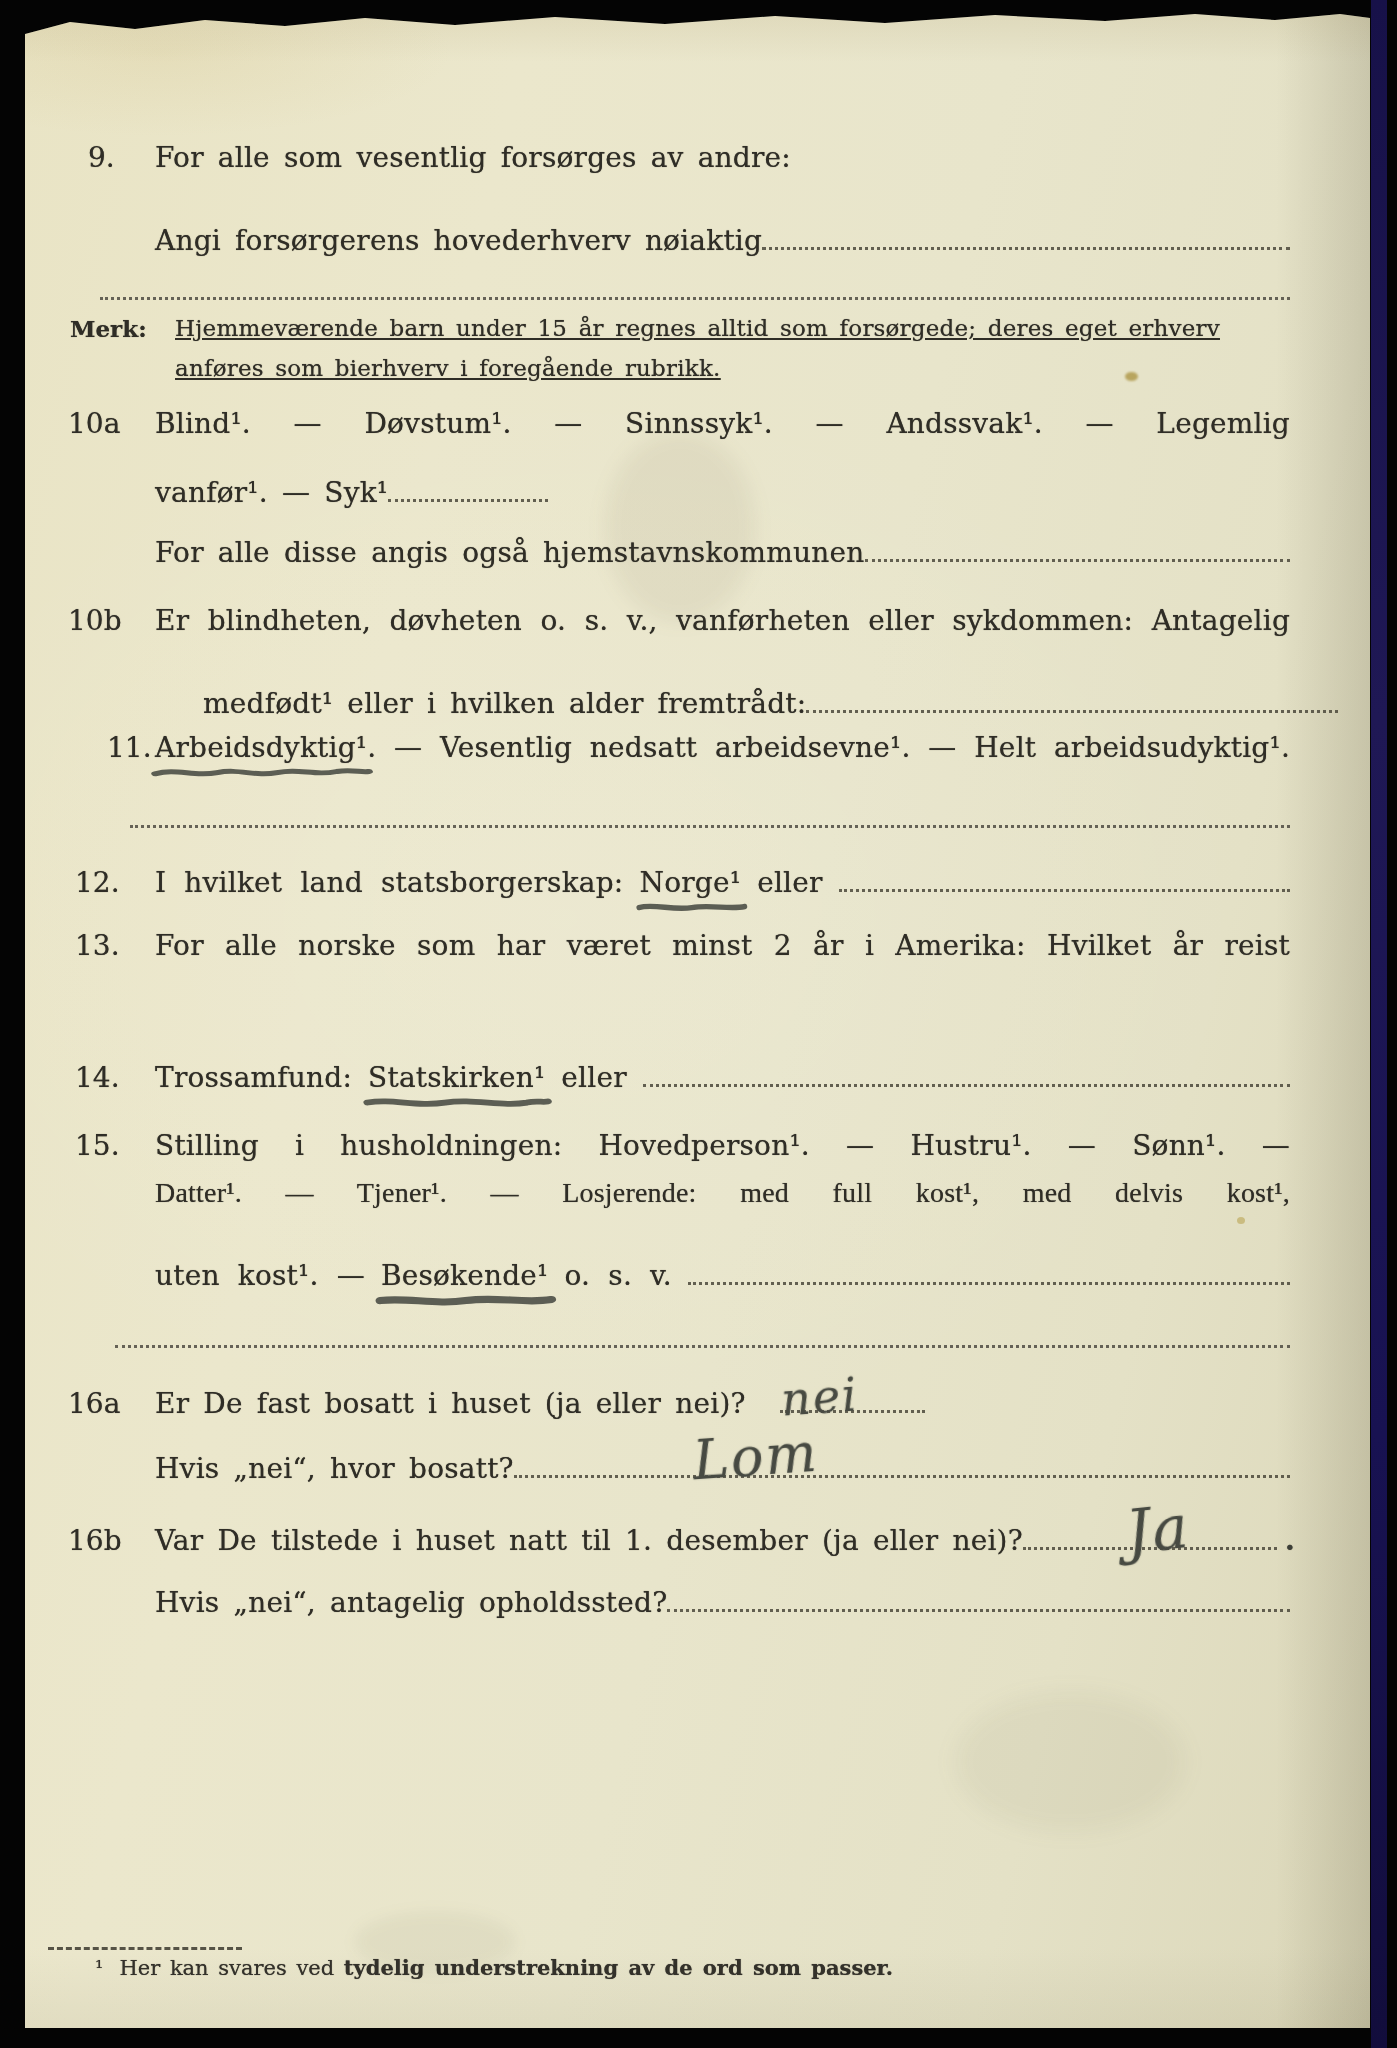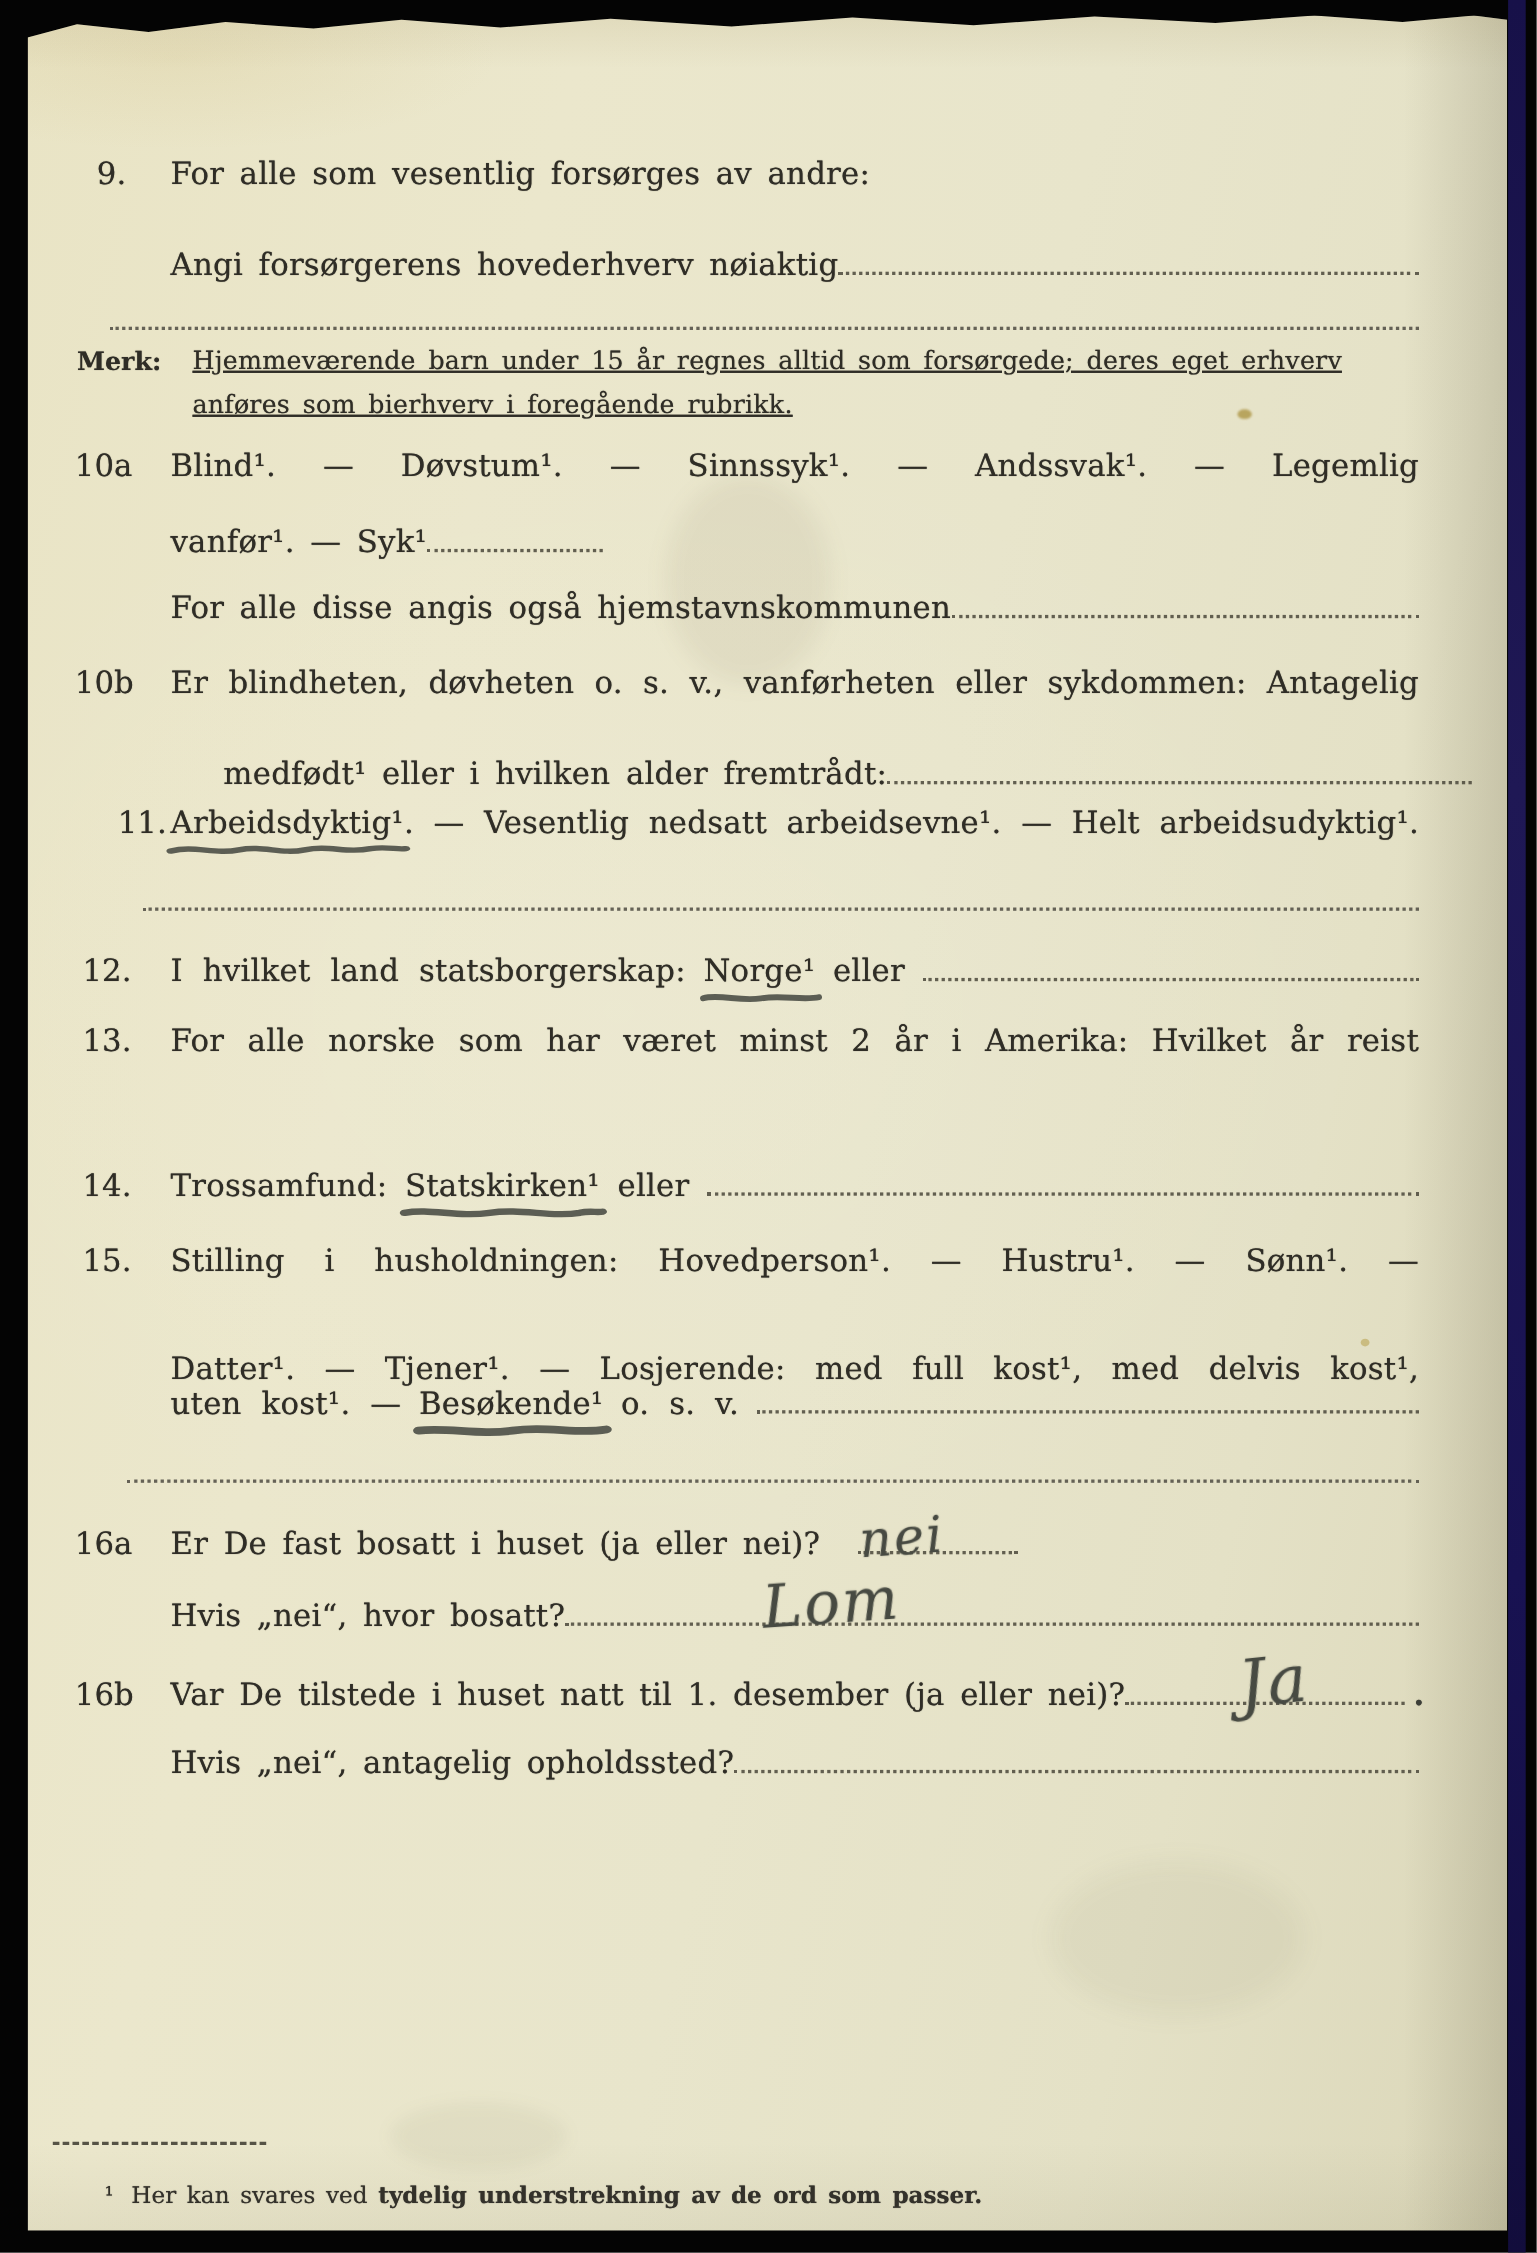--- a/index.html
+++ b/index.html
@@ -65,21 +65,21 @@
     position:absolute; font-style:italic; color:#474a42; line-height:1;
     letter-spacing:2px; filter:blur(.3px); z-index:3;
     text-shadow:0 0 1.5px rgba(70,74,64,.45); white-space:nowrap;
   }
   .ans-nei{left:756px; top:1362px; font-size:46px; transform:rotate(-4deg);}
   .ans-lom{left:668px; top:1418px; font-size:54px; transform:rotate(-4deg);}
   .ans-ja {left:1101px; top:1487px; font-size:60px; transform:rotate(-6deg);}
   .fn-rule{position:absolute; left:23px; top:1935px; width:194px; height:0; border-top:3px dashed #3d3a2f; opacity:.85;}
   .fn-row{
     position:absolute; left:70px; top:1943px; font-size:21px; word-spacing:3px;
-    color:#33312a; text-shadow:0 0 .8px rgba(51,49,42,.8); white-space:nowrap;margin-top:28px;
+    color:#33312a; text-shadow:0 0 .8px rgba(51,49,42,.8); white-space:nowrap;
   }
   .fn-marker{margin-right:16px;}
   .fn-em{font-weight:bold;}
   .endmark{margin-left:8px; font-weight:bold; color:#3c3e37;}
 </style>
 </head>
 <body>
 
 <div id="page">
   <div id="scanner-strip"></div>
@@ -164,21 +164,21 @@
             <path d="M3,8 C18,4 34,12 52,8 C70,4 88,12 104,8 C110,6 114,8 117,7" stroke-width="5.4"></path>
           </svg></span>
       <span class="gap-r">eller</span>
       <span class="leader"></span>
     </div>
 
     <span class="num" style="left:50px; top:1117px;">15.</span>
     <div class="row jrow" style="top:1117px;">
       <span>Stilling i husholdningen: Hovedperson¹. — Hustru¹. — Sønn¹. —</span>
     </div>
-    <div class="row jrow" style="top:1216px;">
+    <div class="row jrow" style="top:1164px;font-family:Liberation Serif, serif;">
       <span>Datter¹. — Tjener¹. — Losjerende: med full kost¹, med delvis kost¹,</span>
     </div>
     <div class="row" style="top:1247px; word-spacing:9px;">
       <span>uten kost¹. —</span>
       <span class="underl gap-l gap-r"><span>Besøkende¹</span><svg viewBox="0 0 120 14" preserveAspectRatio="none">
             <path d="M3,8 C20,5 40,12 60,8 C80,4 100,11 117,7" stroke-width="6.6"></path>
           </svg></span>
       <span class="gap-r">o. s. v.</span>
       <span class="leader"></span>
     </div>

